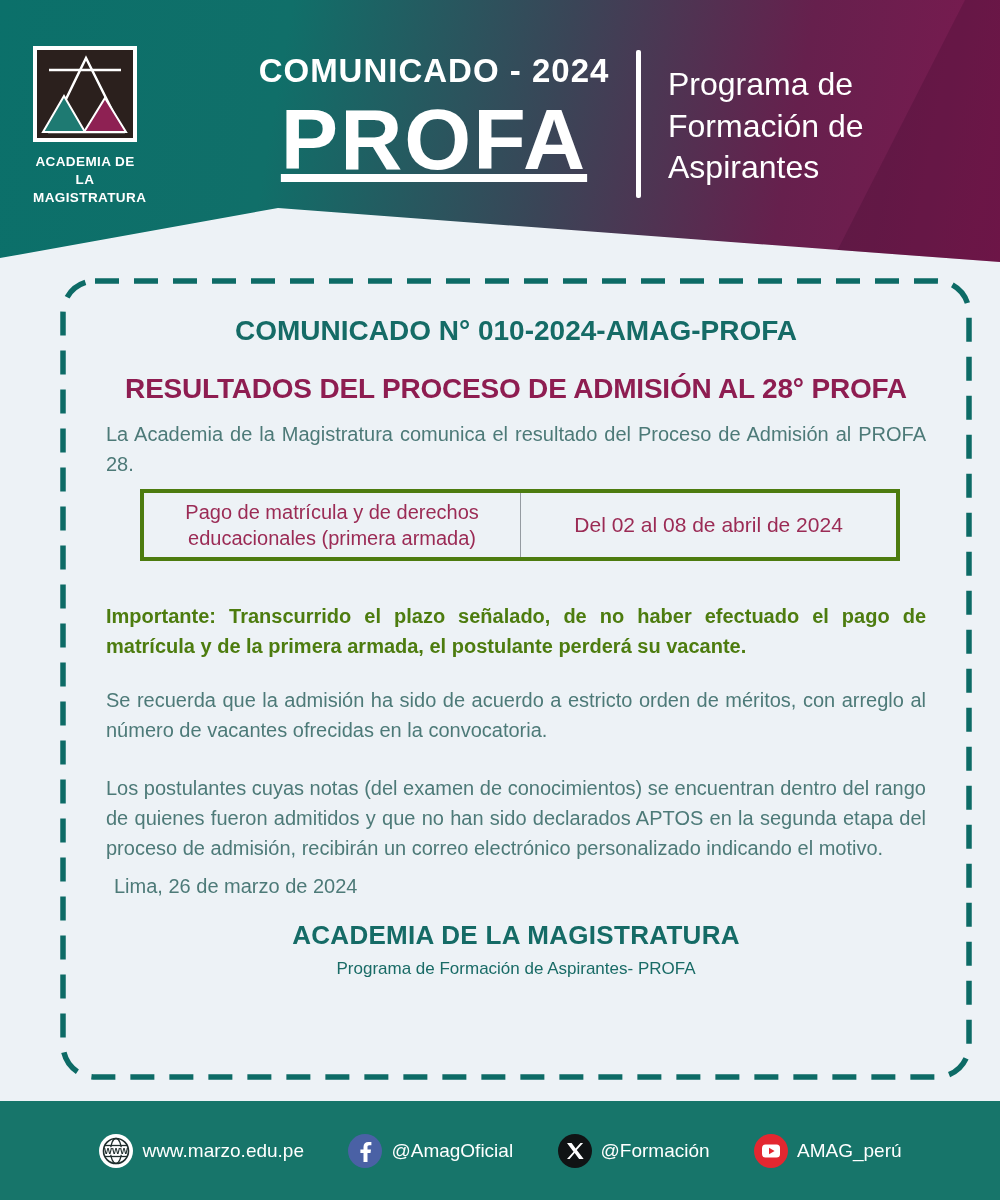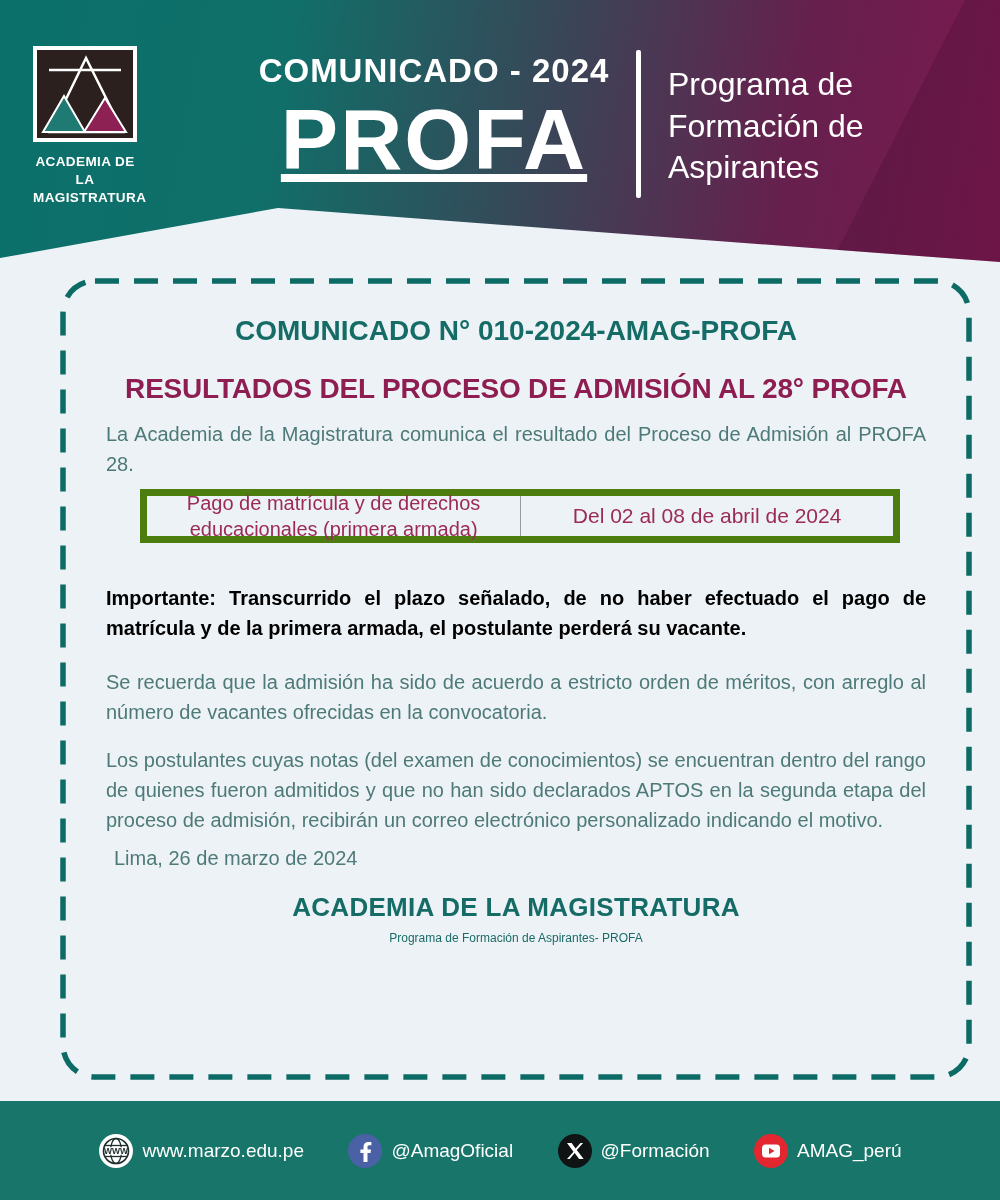--- a/index.html
+++ b/index.html
@@ -29,33 +29,33 @@
   .notice{position:absolute;left:60px;top:278px;width:912px;height:802px;}
   .dash-border{position:absolute;left:0;top:0;}
   .notice-content{position:absolute;inset:0;padding:30px 46px 0;box-sizing:border-box;}
   .notice-heading{margin:6px 0 0;text-align:center;color:#156b66;
     font-size:28px;font-weight:800;line-height:1.2;}
   .notice-subheading{margin:24px 0 12px;text-align:center;color:#8e1d51;
     font-size:28px;font-weight:800;letter-spacing:-.2px;line-height:1.2;}
   .body-text{margin:0;color:#4d7a78;font-size:20px;line-height:1.5;
     text-align:justify;}
   .mt-p1{margin-top:14px;} .mt-p2{margin-top:12px;}
-  .bold-note{font-weight:bold;color:#000000;margin-top:40px;}
-  .mt-p4{margin-top:24px;} .mt-p5{margin-top:18px;}
-  .schedule-table{margin:10px 0 0 34px;width:760px;height:54px;display:flex;
-    border:7px solid #4d7c0f;box-sizing:border-box;}
+  .bold-note{font-weight:bold;color:#4d7c0f;margin-top:40px;}
+  .mt-p4{margin-top:24px;} .mt-p5{margin-top:28px;}
+  .schedule-table{margin:10px 0 0 34px;width:760px;height:72px;display:flex;
+    border:4px solid #4d7c0f;box-sizing:border-box;}
   .schedule-cell{display:flex;align-items:center;justify-content:center;
     text-align:center;color:#9b2b55;box-sizing:border-box;}
   .schedule-cell.left{width:380px;border-right:1px solid #959ba1;
     font-size:20px;line-height:1.3;padding:0 14px;}
   .schedule-cell.right{width:378px;font-size:21px;}
   .date-line{margin-top:12px;padding-left:8px;color:#4d7a78;font-size:20px;}
   .org-heading{margin-top:22px;text-align:center;color:#156b66;
     font-size:26px;font-weight:800;letter-spacing:.3px;line-height:1.2;}
-  .org-sub{margin-top:8px;text-align:center;color:#196b66;font-size:12px;}
+  .org-sub{margin-top:8px;text-align:center;color:#196b66;font-size:17px;}
 
   
   .footer{position:absolute;left:0;top:1101px;width:1000px;height:99px;
     background:#17756a;display:flex;align-items:center;
     justify-content:space-evenly;padding:0 55px;box-sizing:border-box;}
   .footer-item{display:flex;align-items:center;gap:8px;color:#fff;font-size:19px;}
   .footer-item svg{display:block;}
 </style>
 </head>
 <body>

